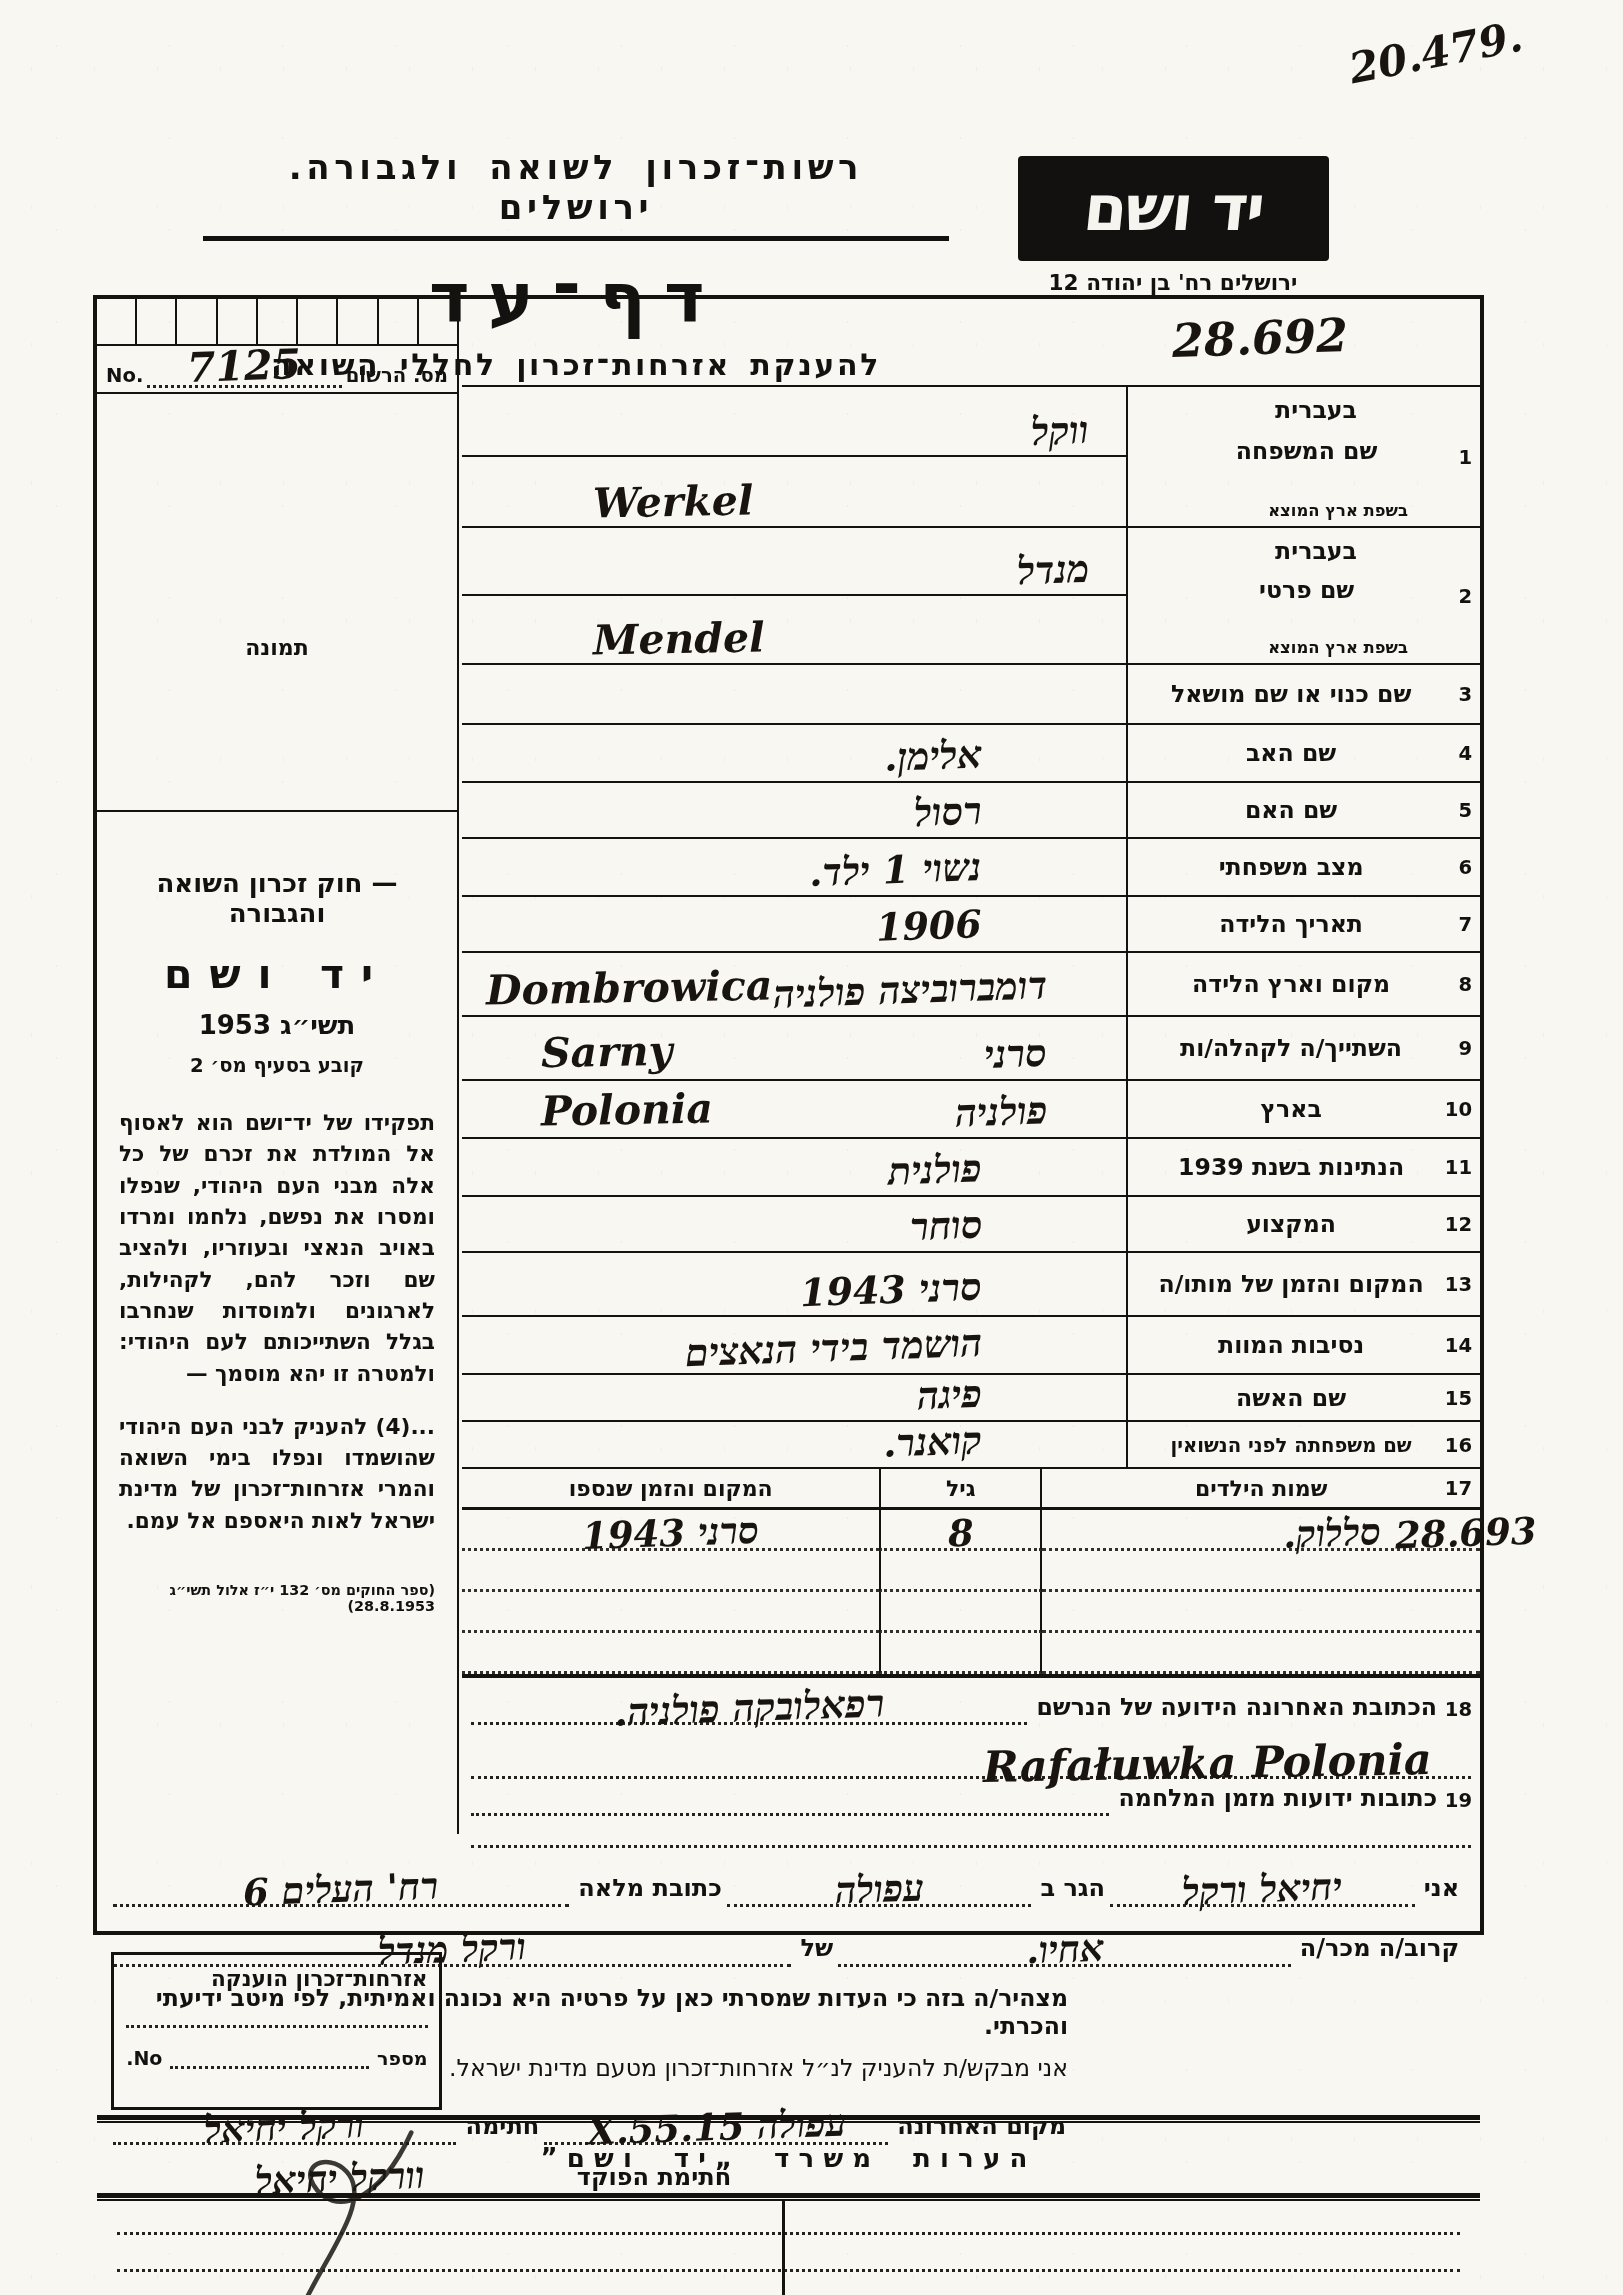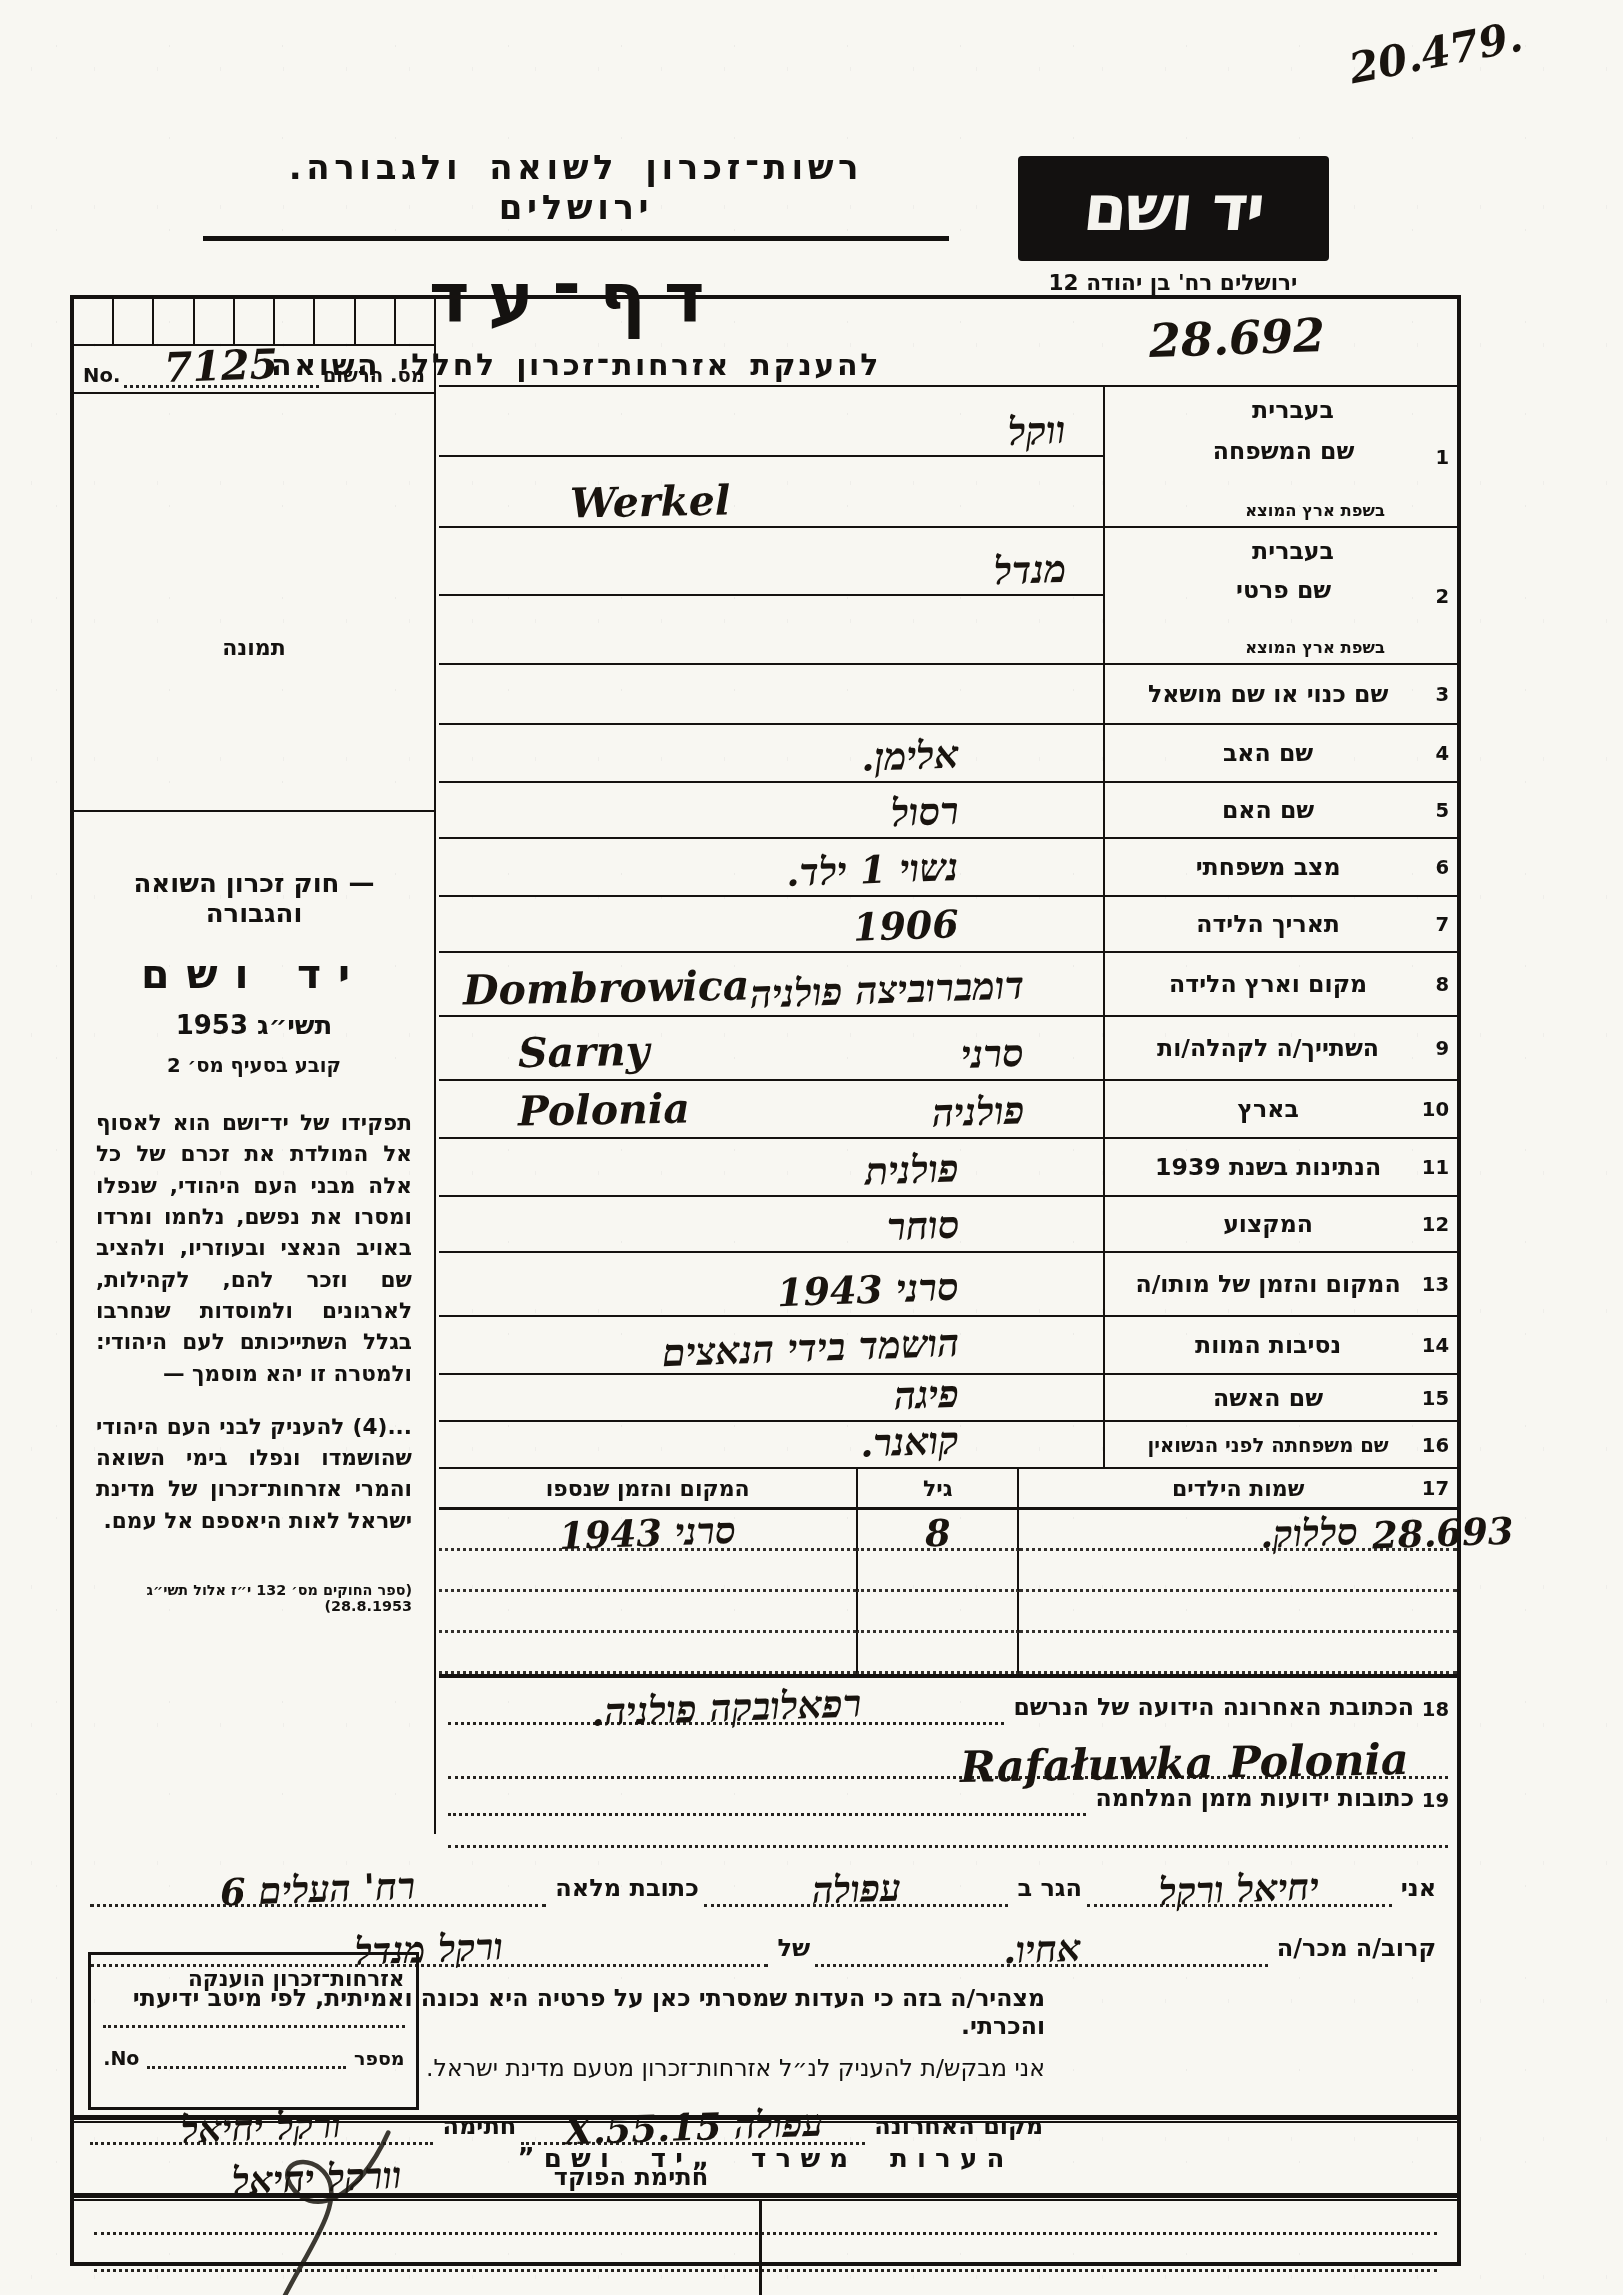--- a/index.html
+++ b/index.html
@@ -25,21 +25,21 @@
   .hdr-auth{display:inline-block;font-size:34px;font-weight:bold;letter-spacing:4.6px;word-spacing:10.5px;
     padding-bottom:9.2px;border-bottom:5.9px solid #141210;}
   .hdr-title{font-size:69px;font-weight:bold;letter-spacing:18.3px;margin-top:17px;}
   .hdr-sub{font-size:30px;font-weight:bold;letter-spacing:2.6px;word-spacing:6.5px;margin-top:9.2px;}
   .logo-box{position:absolute;top:156px;left:1018px;width:311px;height:105px;background:#131110;
     display:flex;align-items:center;justify-content:center;border-radius:3.9px;}
   .logo-text{color:#f5f4ef;font-size:63px;font-weight:bold;letter-spacing:-2px;transform:skewX(-6deg);}
   .logo-addr{position:absolute;top:270px;left:1011px;width:324px;text-align:center;
     font-size:21.6px;font-weight:bold;direction:rtl;}
   
-  .form-box{position:absolute;top:295px;left:70px;width:1391px;height:1971px;
+  .form-box{position:absolute;top:295px;left:93px;width:1391px;height:1640px;
     border:4.6px solid #151210;box-sizing:border-box;}
   
   .left-col{position:absolute;left:0;top:0;width:362px;height:1535px;
     border-right:2.6px solid #151210;box-sizing:border-box;}
   .cells-row{height:45px;display:flex;border-bottom:2.6px solid #151210;}
   .cells-row .cell{flex:1;border-right:2px solid #151210;}
   .cells-row .cell:last-child{border-right:none;}
   .no-row{height:48px;display:flex;align-items:flex-end;border-bottom:2.6px solid #151210;
     padding:0 6.5px 3.9px 6.5px;box-sizing:border-box;font-size:19.6px;font-weight:bold;}
   .no-lat{padding:0 3.9px 1.3px 2.6px;}
@@ -206,20 +206,23 @@
           <div class="lbl-mid lbl-main">שם המשפחה</div>
           <div class="lbl-bot lbl-small">בשפת ארץ המוצא</div>
         </div>
       </div>
 
       <div class="frow" style="height:137px">
         <div class="fval two-line">
           <div class="sub1">
               <span class="hw hw-he">מנדל</span>
             </div>
+          <div class="sub2">
+              <span class="hw-lat hw-big">Mendel</span>
+            </div>
         </div>
         <div class="flabel">
           <span class="num">2</span>
           <div class="lbl-top lbl-main">בעברית</div>
           <div class="lbl-mid lbl-main">שם פרטי</div>
           <div class="lbl-bot lbl-small">בשפת ארץ המוצא</div>
         </div>
       </div>
 
       <div class="frow" style="height:60px">

